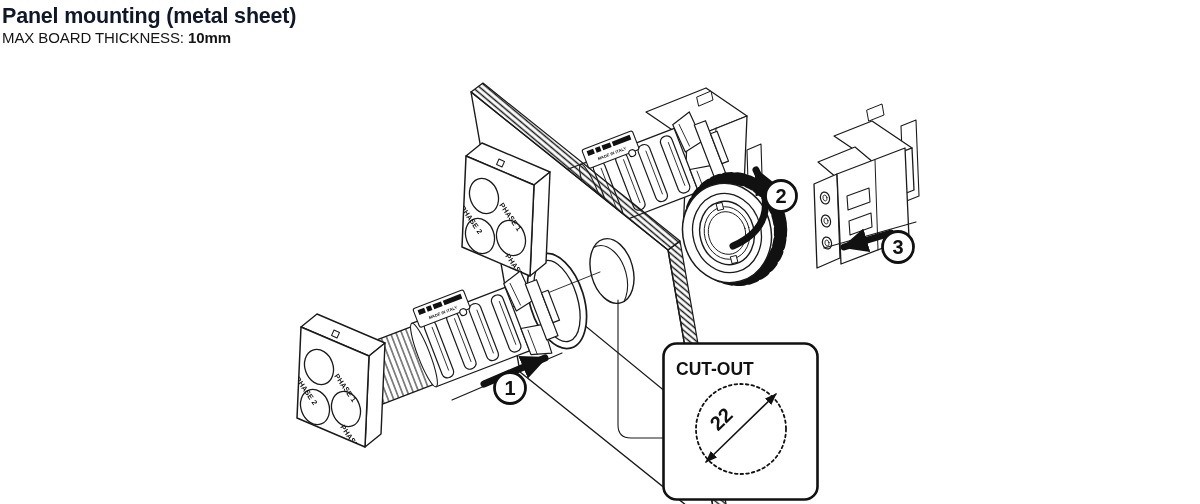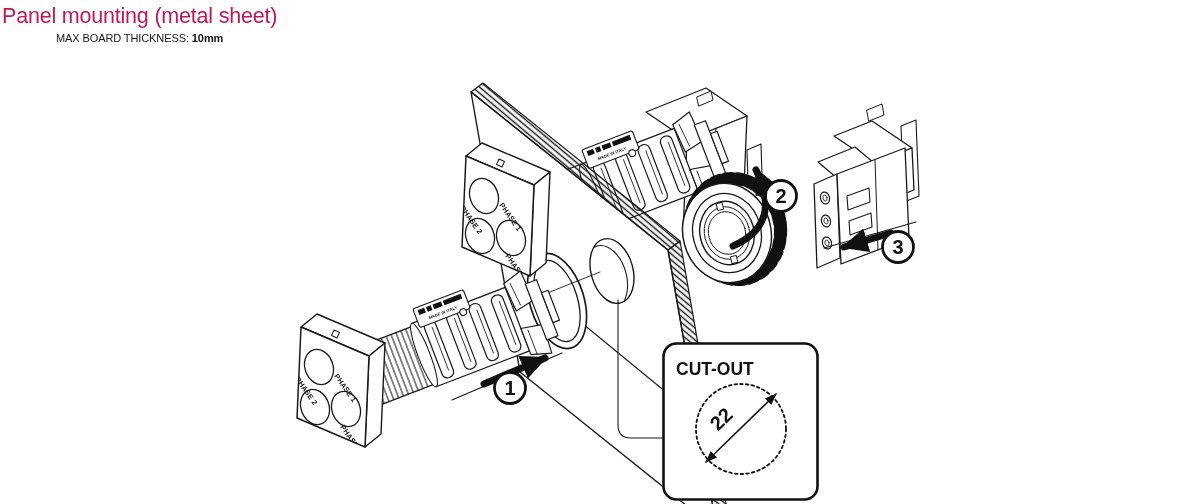--- a/index.html
+++ b/index.html
@@ -1,20 +1,20 @@
 <!DOCTYPE html>
 <html><head>
 <meta charset="utf-8">
 <style>
   html,body{margin:0;padding:0;background:#fff;}
   .page{position:relative;width:1200px;height:504px;background:#fff;overflow:hidden;
         font-family:"Liberation Sans",sans-serif;color:#111;}
   .header{position:absolute;left:2px;top:4px;}
-  .header h1{margin:0;font-size:21.5px;font-weight:400;letter-spacing:-0.2px;color:#be185d;}
-  .spec{font-size:11px;line-height:18px;color:#141414;letter-spacing:-0.1px;text-align:center;}
+  .header h1{margin:0;font-size:21.5px;font-weight:700;letter-spacing:-0.2px;color:#0f172a;}
+  .spec{font-size:15px;line-height:18px;color:#141414;letter-spacing:-0.1px;}
   .spec b{font-weight:700;}
   svg{position:absolute;left:0;top:0;}
   svg text{font-family:"Liberation Sans",sans-serif;fill:#111;}
   .badge-num{font-size:20px;font-weight:700;}
   .cutout-title{font-size:17.5px;font-weight:700;}
   .dim-label{font-size:20px;font-weight:700;}
   .phase-label{font-size:7.3px;font-weight:600;letter-spacing:.2px;}
   .micro{font-size:4px;font-weight:700;letter-spacing:.1px;}
 </style>
 </head>

